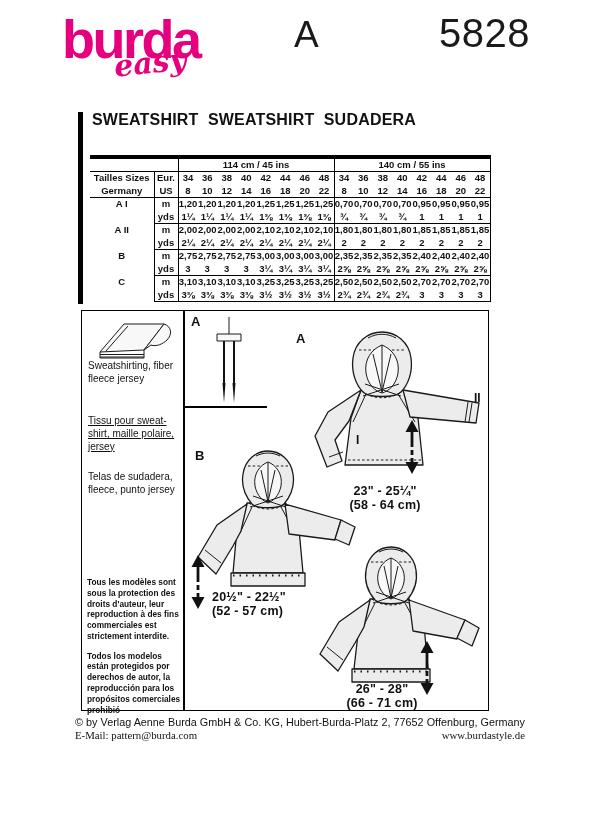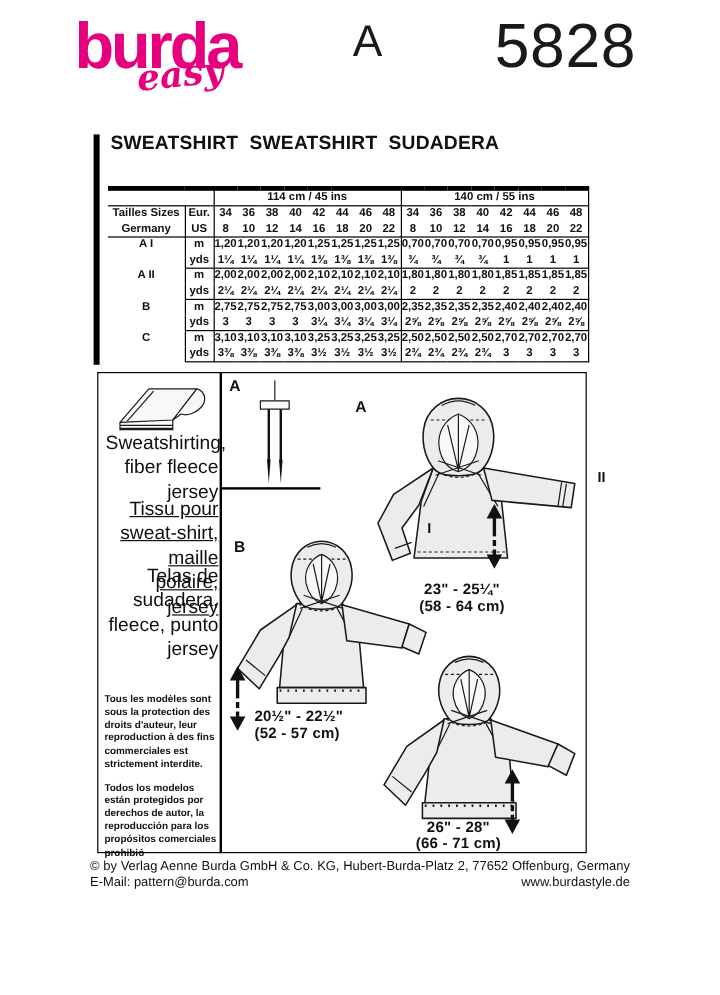--- a/index.html
+++ b/index.html
@@ -5,21 +5,21 @@
   * { margin:0; padding:0; box-sizing:border-box; }
   html,body { background:#fff; }
   body { font-family:"Liberation Sans","DejaVu Sans",sans-serif; color:#111; }
   #page { position:relative; width:600px; height:829px; background:#fff; overflow:hidden; }
 
   
   .brand { position:absolute; left:62px; top:12px; width:160px; height:70px; }
   .brand-main { font-weight:bold; font-size:54px; letter-spacing:-2.5px; color:#e6007d; line-height:1; }
   .brand-sub { position:absolute; left:52px; top:36px; font-family:"DejaVu Serif",serif; font-style:italic; font-weight:bold; font-size:30px; color:#e6007d; transform:rotate(-6deg); line-height:1; }
   .view-letter { position:absolute; left:294px; top:16px; font-size:37px; line-height:1; color:#1a1a1a; }
-  .pattern-number { position:absolute; right:70px; top:13px; font-size:52px; line-height:1; color:#1a1a1a; letter-spacing:0.5px; }
+  .pattern-number { position:absolute; right:70px; top:13px; font-size:40px; line-height:1; color:#1a1a1a; letter-spacing:0.5px; }
 
   
   .title-bar { position:absolute; left:78px; top:112px; width:5px; height:192px; background:#000; }
   .main-title { position:absolute; left:92px; top:111px; font-weight:bold; font-size:16px; white-space:pre; letter-spacing:0.2px; }
   .sub-title { position:absolute; left:92px; top:131px; font-size:13.5px; }
   .sub-title b { font-weight:bold; }
 
   
   table.yardage { position:absolute; left:90px; top:155px; width:400px; border-collapse:collapse; table-layout:fixed; border-top:4px solid #000; }
   table.yardage td { font-size:9.5px; font-weight:bold; text-align:center; height:13px; line-height:12px; white-space:nowrap; overflow:hidden; padding:0; }
@@ -29,39 +29,39 @@
   td.unit { text-align:right; font-weight:normal; padding-right:3px; }
   td.bre { border-right:1.2px solid #000; }
   td.brr { border-right:1.3px solid #000;margin-top:42px; }
   tr.bb td { border-bottom:1.2px solid #000; }
 
   
   .main-box { position:absolute; left:81px; top:310px; width:408px; height:401px; border:1.8px solid #000; }
   .sidebar-divider { position:absolute; left:183px; top:310px; width:1.6px; height:401px; background:#000; }
   .notions-rule { position:absolute; left:184px; top:406px; width:83px; height:1.5px; background:#000; }
 
-  .fab-text { position:absolute; width:94px; font-size:16px; line-height:1.28; color:#111;text-align:right; }
+  .fab-text { position:absolute; width:94px; font-size:10px; line-height:1.28; color:#111; }
   .copy-text { position:absolute; width:96px; font-size:8.3px; line-height:1.3; font-weight:bold; }
   .copy-text p { margin-bottom:9px; }
 
   .fig-letter { position:absolute; font-weight:bold; font-size:13px; }
   .piece-mark { position:absolute; font-weight:bold; font-size:12px; }
   .measure { position:absolute; font-weight:bold; font-size:12.5px; line-height:1.15; letter-spacing:0.2px; }
   .measure.center { text-align:center; }
 
   svg .f { fill:#ececec; stroke:#1a1a1a; stroke-width:1.3; stroke-linejoin:round; }
   svg .f2 { fill:#f8f8f8; stroke:#1a1a1a; stroke-width:1; stroke-linejoin:round; }
   svg .s { fill:none; stroke:#1a1a1a; stroke-width:1; }
   svg .d { fill:none; stroke:#1a1a1a; stroke-width:1; stroke-dasharray:2.5,2.2; }
   svg .dt { fill:none; stroke:#1a1a1a; stroke-width:2; stroke-dasharray:1.5,5; }
   svg .blk { fill:#111; stroke:none; }
 
   
   .footer-line1 { position:absolute; left:75px; top:716px; width:450px; font-size:10.8px; text-align:justify; text-align-last:justify; }
-  .footer-line2 { position:absolute; left:75px; top:729px; width:450px; font-size:10.8px; display:flex; justify-content:space-between; }
+  .footer-line2 { position:absolute; left:75px; top:729px; width:450px; font-size:10.8px; display:flex; justify-content:space-between;font-family:Liberation Serif, serif; }
 </style>
 </head>
 <body>
 
 <div id="page">
 
   <div class="brand">
     <div class="brand-main">burda</div>
     <div class="brand-sub">easy</div>
   </div>
@@ -338,21 +338,21 @@
     <path class="f" d="M121,62 L197,75 L194,95 L128,89 Z"></path>
     <path class="s" d="M186,74 L183,94 M190,75 L187,94"></path>
     <path class="f" d="M100,4 C86,4 73,14 71,30 C69,44 74,57 81,64 C87,70 113,70 119,64 C126,57 131,44 129,30 C127,14 114,4 100,4 Z"></path>
     <path class="s" d="M86,10 C95,5 105,5 114,10"></path>
     <path class="d" d="M77,22 L123,22"></path>
     <path class="f2" d="M100,17 C90,21 82,31 84,45 C86,57 93,63 100,65 C107,63 114,57 116,45 C118,31 110,21 100,17 Z"></path>
     <path class="s" d="M100,17 L100,65 M91,26 L100,64 M109,26 L100,64"></path>
     <path class="s" d="M83,56 L119,68 M117,56 L81,68"></path>
     <path class="d" d="M80,63 C90,72 110,72 120,63"></path>
   </svg>
-  <div class="piece-mark" style="left:454px; top:391px;padding-left:44px;">II</div>
+  <div class="piece-mark" style="left:430px; top:391px;padding-left:44px;">II</div>
   <div class="piece-mark" style="left:356px; top:433px;">I</div>
   <svg style="position:absolute;left:404px;top:420px;" width="16" height="54" viewBox="0 0 16 54">
     <polygon class="blk" points="8,0 1.5,12 14.5,12"></polygon>
     <rect class="blk" x="6.6" y="11" width="2.8" height="16"></rect>
     <line x1="8" y1="30" x2="8" y2="43" stroke="#111" stroke-width="2.8" stroke-dasharray="5,3"></line>
     <polygon class="blk" points="8,54 1.5,42 14.5,42"></polygon>
   </svg>
   <div class="measure center" style="left:300px; top:484px; width:170px;">
     <div>23" - 25¼"</div>
     <div>(58 - 64 cm)</div>

